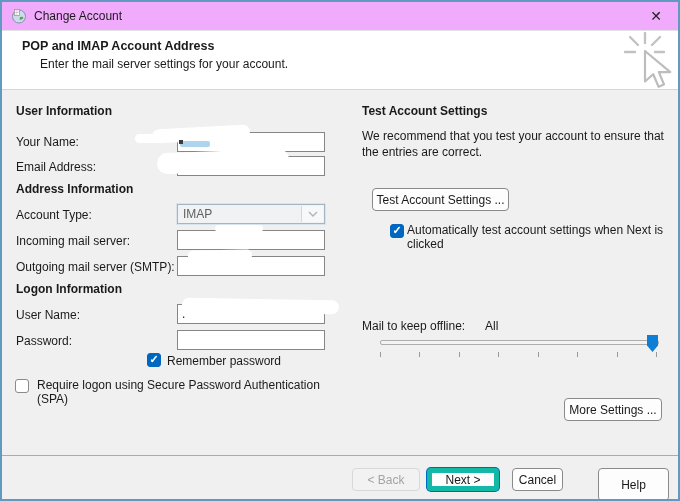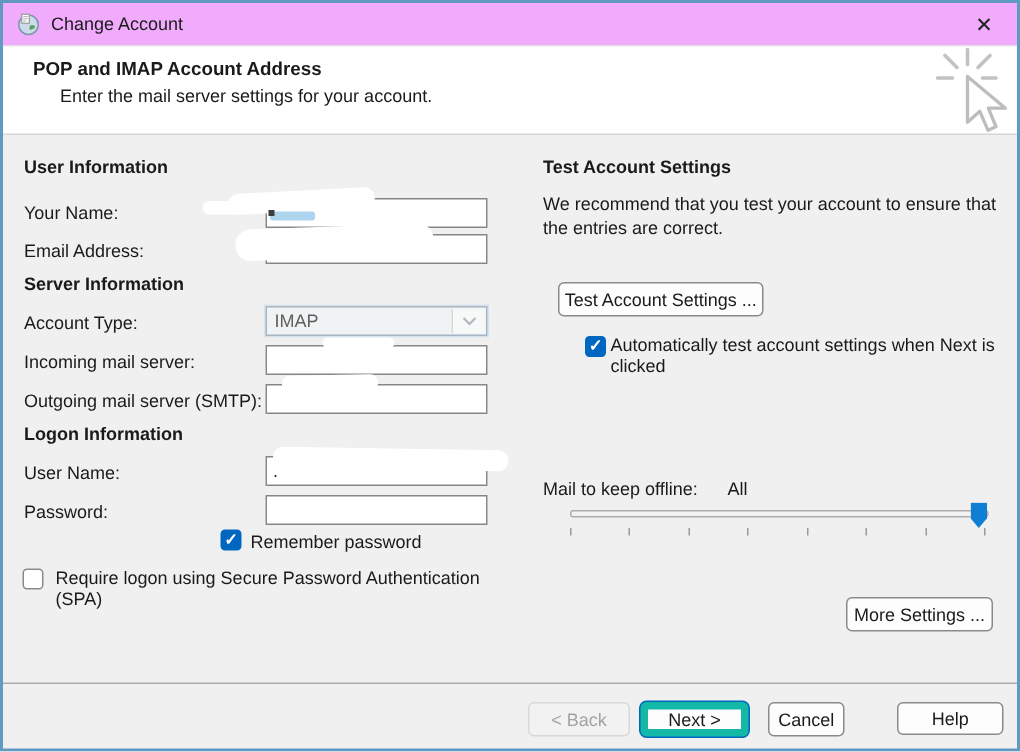--- a/index.html
+++ b/index.html
@@ -77,21 +77,21 @@
   </svg>
 
   <div class="abs sec-head" style="left:14px;top:102px;">User Information</div>
 
   <div class="abs lbl" style="left:14px;top:133px;">Your Name:</div>
   <input class="tbox" style="left: 175px; top: 130px;" value="">
 
   <div class="abs lbl" style="left:14px;top:158px;">Email Address:</div>
   <input class="tbox" style="left: 175px; top: 154px;" value="">
 
-  <div class="abs sec-head" style="left:14px;top:180px;">Server Information</div>
+  <div class="abs sec-head" style="left:14px;top:180px;">Address Information</div>
 
   <div class="abs lbl" style="left:14px;top:206px;">Account Type:</div>
   <div class="combo" style="left:175px;top:202px;" aria-disabled="true">
     <span class="val">IMAP</span>
     <span class="dd">
       <svg width="10" height="6" viewBox="0 0 10 6">
         <polyline points="1,1 5,5 9,1" fill="none" stroke="#aeb6bd" stroke-width="1.4"></polyline>
       </svg>
     </span>
   </div>
@@ -159,17 +159,17 @@
   <div class="footer-line"></div>
   <div class="btn btn-disabled" style="left:350px;top:466px;width:68px;height:23px;" aria-disabled="true">
     <span>&lt; Back</span>
   </div>
   <div class="btn btn-default" style="left:425px;top:466px;width:72px;height:23px;">
     <span>Next &gt;</span>
   </div>
   <div class="btn" style="left:510px;top:466px;width:51px;height:23px;">
     <span>Cancel</span>
   </div>
-  <div class="btn" style="left:596px;top:466px;width:71px;height:22px;">
+  <div class="btn" style="left:596px;top:466px;width:71px;height:33px;">
     <span>Help</span>
   </div>
 
 </div>
 
 </body></html>

